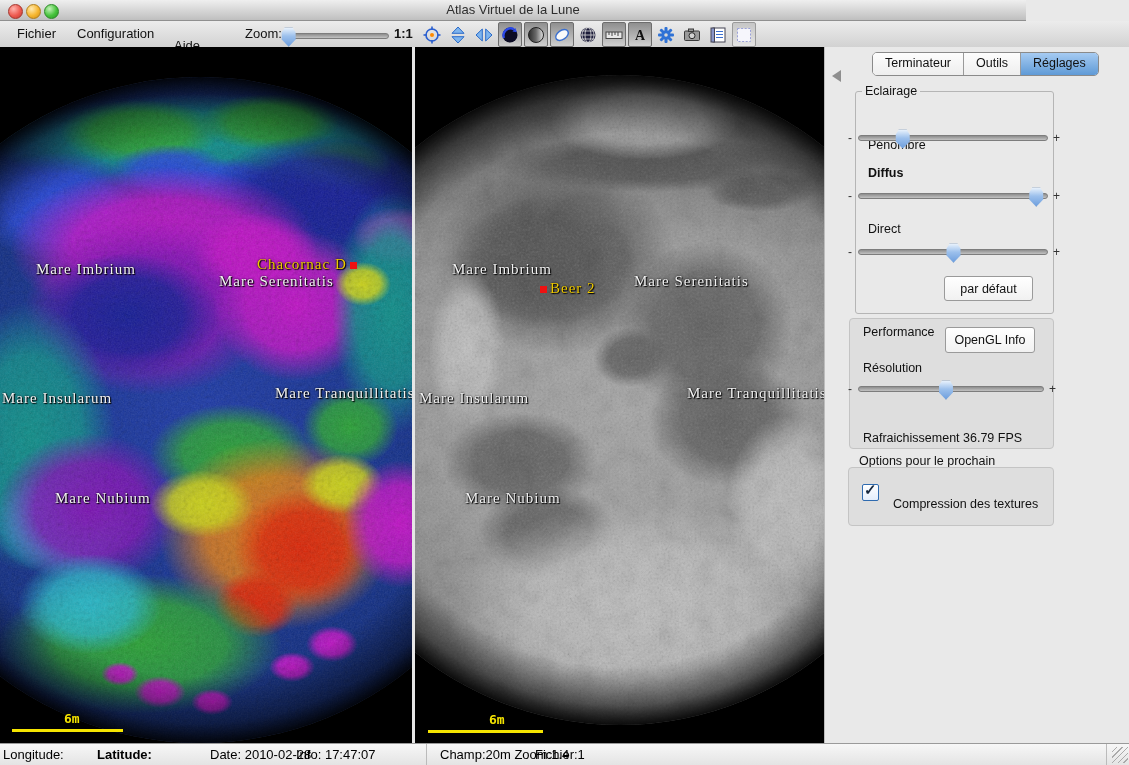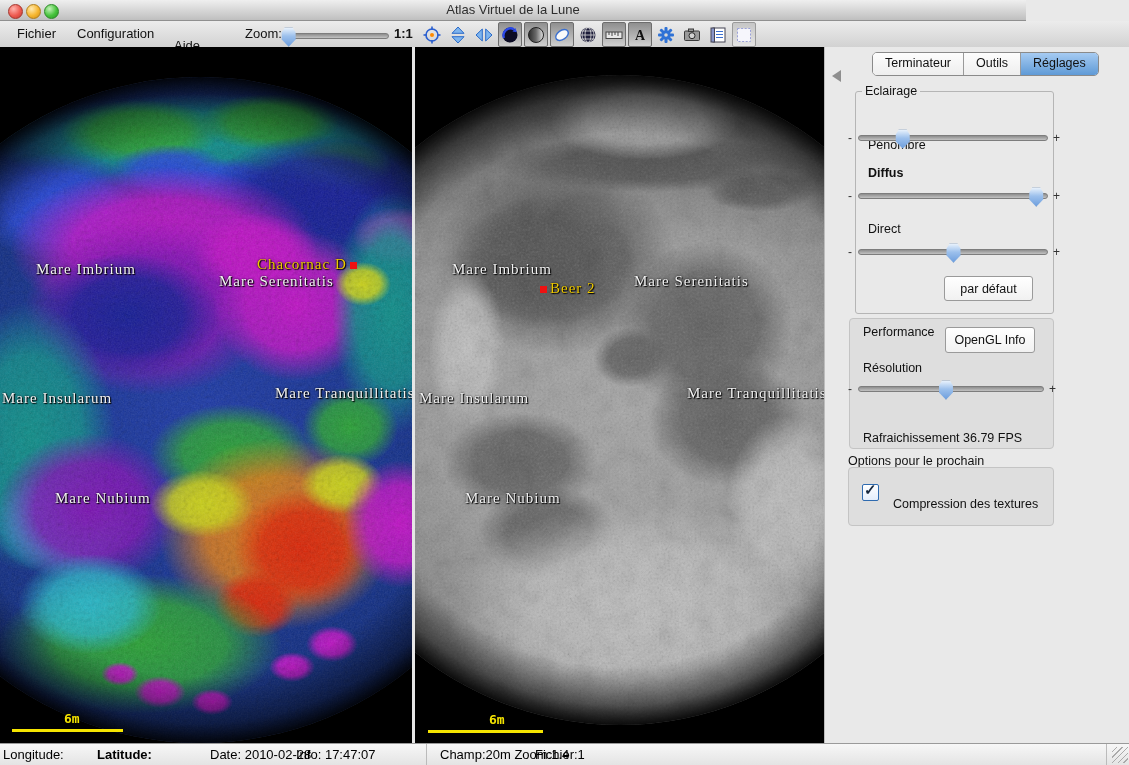--- a/index.html
+++ b/index.html
@@ -472,21 +472,21 @@
         <div class="srow" style="left:-2px;top:61px;width:208px;">
           <span class="minus">-</span>
           <div class="slider-track">
             <div class="slider-thumb" style="left: calc(47% - 8px);"></div>
           </div>
           <span class="plus">+</span>
         </div>
         <span class="plabel" style="left:13px;top:112px;">Rafraichissement 36.79 FPS</span>
       </div>
 
-      <span class="plabel" style="left:23px;top:407px;">Options pour le prochain</span>
+      <span class="plabel" style="left:34px;top:407px;">Options pour le prochain</span>
       <div class="graybox" style="left:23px;top:420px;width:204px;height:57px;">
         <div class="checkbox checked" style="left:13px;top:16px;"></div>
         <span class="plabel" style="left:44px;top:17px;margin-top:12px;">Compression des textures</span>
       </div>
     </div>
   </div>
 
   <div class="statusbar">
     <span class="sb-item" style="left:3px;">Longitude:</span>
     <span class="sb-item" style="left:97px;font-weight:bold;">Latitude:</span>

